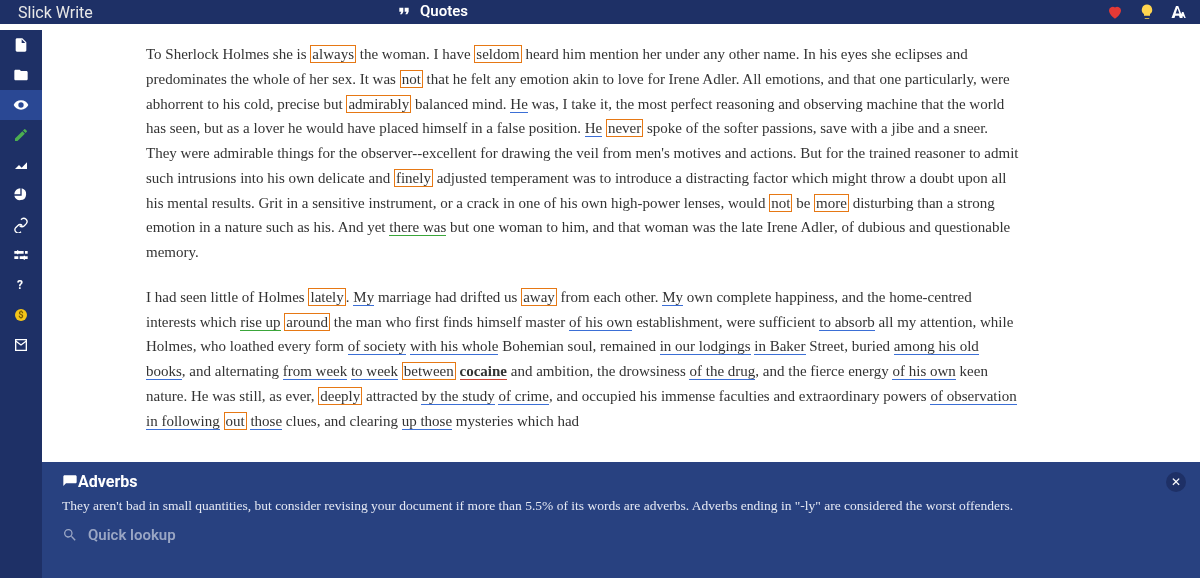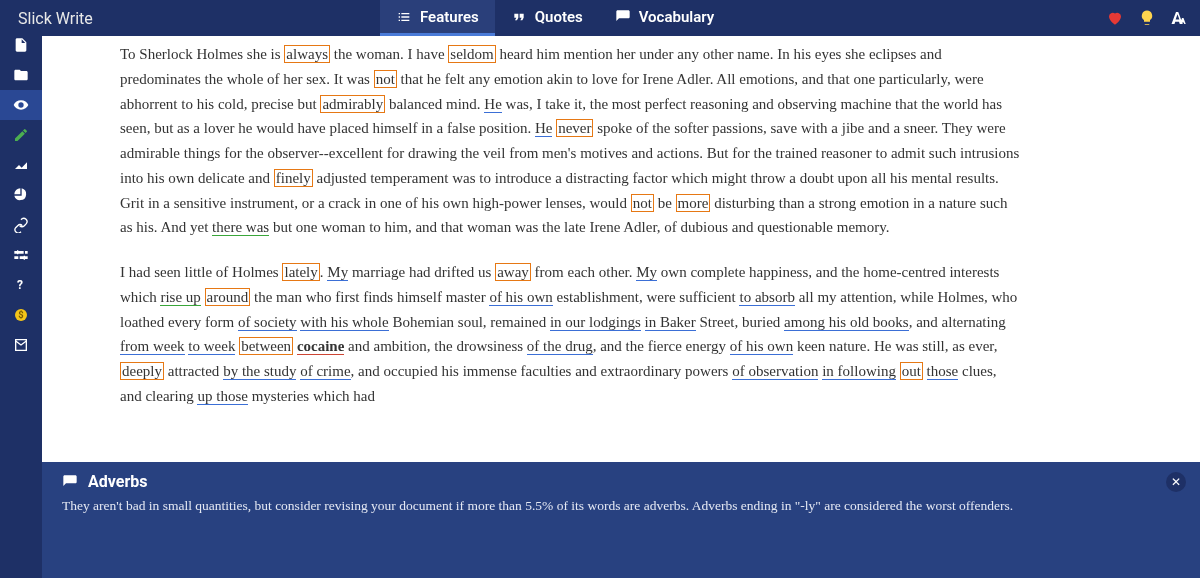--- a/index.html
+++ b/index.html
@@ -5,21 +5,21 @@
 * { margin: 0; padding: 0; box-sizing: border-box; }
 body {
   font-family: -apple-system, BlinkMacSystemFont, "Segoe UI", Roboto, sans-serif;
   background: #fff;
   width: 1200px;
   height: 578px;
   overflow: hidden;
   position: relative;
 }
 .topbar {
-  height: 36px;
+  height: 24px;
   background: #1e3066;
   display: flex;
   align-items: center;
   padding: 0 10px 0 18px;
   color: #fff;
   position: relative;
 }
 .brand {
   font-size: 16px;
   font-weight: 400;
@@ -76,21 +76,21 @@
 }
 .side-item.active { background: #2a4894; }
 .side-item svg { width: 16px; height: 16px; fill: #fff; }
 .side-item.green svg { fill: #4caf50; }
 .content {
   position: absolute;
   left: 42px;
   top: 30px;
   right: 0;
   bottom: 116px;
-  padding: 12px 180px 12px 78px;
+  padding: 12px 180px 12px 104px;
   overflow: hidden;
   color: #333;
   font-size: 15px;
   line-height: 1.65;
   font-family: Georgia, serif;
 }
 .content p { margin-bottom: 20px; }
 .hl { border: 1px solid; padding: 0 1px; }
 .hl-o { border-color: #e67814; } 
 .hl-g { border-bottom: 1px solid #3aa63a; } 
@@ -102,21 +102,21 @@
   right: 0;
   bottom: 0;
   height: 116px;
   background: #284180;
   color: #fff;
   padding: 10px 20px 8px 20px;
 }
 .bottom-title {
   display: flex;
   align-items: center;
-  gap: 10px;
+  gap: 0;
   font-weight: 700;
   font-size: 16px;
   margin-bottom: 6px;
 }
 .bottom-title svg { width: 16px; height: 16px; fill: #fff; }
 .bottom-desc {
   font-size: 13.5px;
   line-height: 1.4;
   color: #e4e8f3;
   max-width: 980px;
@@ -147,37 +147,25 @@
   font-size: 15px;
 }
 .lookup svg { width: 16px; height: 16px; fill: #9aa6c4; }
 </style>
 </head>
 <body>
 
 <div class="topbar">
   <span class="brand">Slick Write</span>
   <div class="tabs">
-    <div class="tab active">
-      <svg viewBox="0 0 24 24">
-          <path d="M4 6h2v2H4zm4 0h12v2H8zm-4 5h2v2H4zm4 0h12v2H8zm-4 5h2v2H4zm4 0h12v2H8z"></path>
-        </svg>
-      <span>Features</span>
-    </div>
     <div class="tab">
       <svg viewBox="0 0 24 24">
           <path d="M6 17h3l2-4V7H5v6h3zm8 0h3l2-4V7h-6v6h3z"></path>
         </svg>
       <span>Quotes</span>
-    </div>
-    <div class="tab">
-      <svg viewBox="0 0 24 24">
-          <path d="M20 2H4c-1.1 0-2 .9-2 2v14l4-4h14c1.1 0 2-.9 2-2V4c0-1.1-.9-2-2-2z"></path>
-        </svg>
-      <span>Vocabulary</span>
     </div>
   </div>
   <div class="top-right">
     <svg viewBox="0 0 24 24" fill="#e53935">
         <path d="M12 21s-8-5.3-8-11a5 5 0 0 1 8-4 5 5 0 0 1 8 4c0 5.7-8 11-8 11z"></path>
       </svg>
     <svg viewBox="0 0 24 24" fill="#ffd54f">
         <path d="M9 21h6v-1H9zm3-19a7 7 0 0 0-4 12.7V17h8v-2.3A7 7 0 0 0 12 2z"></path>
       </svg>
     <svg viewBox="0 0 24 24" fill="#fff">
@@ -257,13 +245,19 @@
 
 <div class="bottom">
   <div class="close-x">✕</div>
   <div class="bottom-title">
     <svg viewBox="0 0 24 24">
         <path d="M20 2H4c-1.1 0-2 .9-2 2v14l4-4h14c1.1 0 2-.9 2-2V4c0-1.1-.9-2-2-2z"></path>
       </svg>
     <span>Adverbs</span>
   </div>
   <div class="bottom-desc">They aren't bad in small quantities, but consider revising your document if more than 5.5% of its words are adverbs. Adverbs ending in "-ly" are considered the worst offenders.</div>
+  <div class="lookup">
+    <svg viewBox="0 0 24 24">
+        <path d="M15.5 14h-.8l-.3-.3a6.5 6.5 0 1 0-.7.7l.3.3v.8l5 5 1.5-1.5zm-6 0a4.5 4.5 0 1 1 0-9 4.5 4.5 0 0 1 0 9z"></path>
+      </svg>
+    <span>Quick lookup</span>
+  </div>
 </div>
 
 </body></html>

